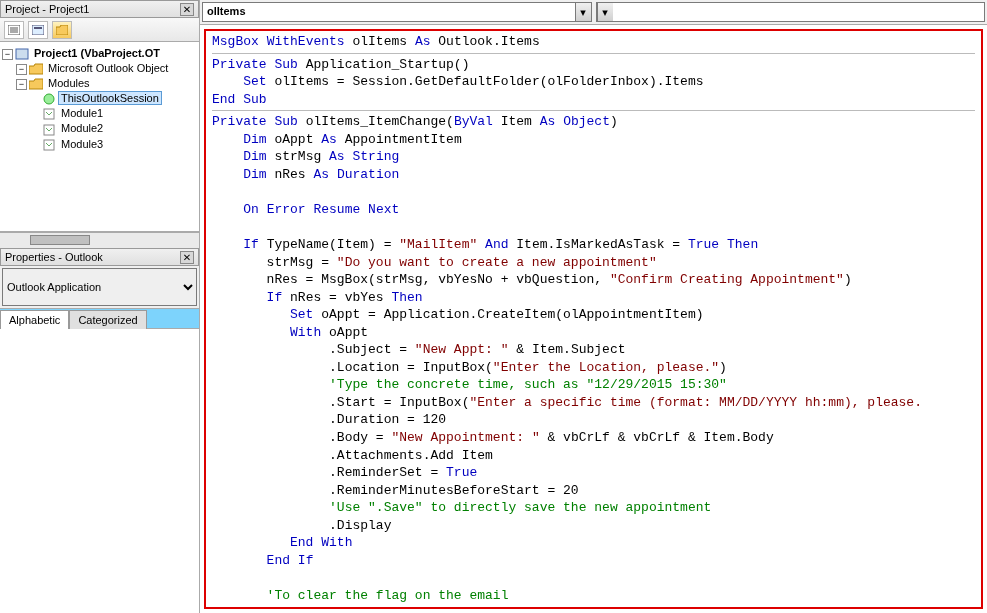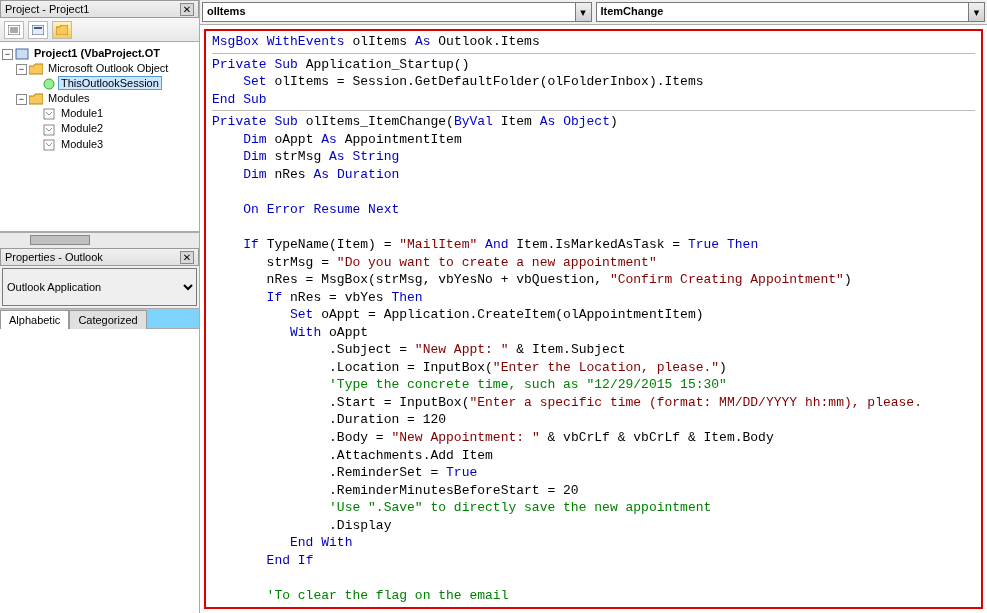--- a/index.html
+++ b/index.html
@@ -110,26 +110,26 @@
           </svg>
         </div>
     </div>
     <div class="tree">
       <div class="tree-node"><span class="exp">−</span><span class="tree-icon"><svg width="14" height="12">
               <rect x="1" y="1" width="12" height="10" fill="#cde" stroke="#46a"></rect>
             </svg></span><span class="bold label-box">Project1 (VbaProject.OT</span></div>
       <div class="tree-node" style="padding-left:14px;"><span class="exp">−</span><span class="tree-icon"><svg width="14" height="12">
               <path d="M0 3 L5 3 L6 1 L14 1 L14 11 L0 11 Z" fill="#f7c95c" stroke="#b8860b"></path>
             </svg></span><span class="label-box">Microsoft Outlook Object</span></div>
+      <div class="tree-node" style="padding-left:14px;"><span class="exp">−</span><span class="tree-icon"><svg width="14" height="12">
+              <path d="M0 3 L5 3 L6 1 L14 1 L14 11 L0 11 Z" fill="#f7c95c" stroke="#b8860b"></path>
+            </svg></span><span class="label-box">Modules</span></div>
       <div class="tree-node selected" style="padding-left:40px;"><span class="tree-icon"><svg width="14" height="12">
               <circle cx="7" cy="6" r="5" fill="#9e9" stroke="#3a3"></circle>
             </svg></span><span class="label-box">ThisOutlookSession</span></div>
-      <div class="tree-node" style="padding-left:14px;"><span class="exp">−</span><span class="tree-icon"><svg width="14" height="12">
-              <path d="M0 3 L5 3 L6 1 L14 1 L14 11 L0 11 Z" fill="#f7c95c" stroke="#b8860b"></path>
-            </svg></span><span class="label-box">Modules</span></div>
       <div class="tree-node" style="padding-left:40px;"><span class="tree-icon"><svg width="14" height="12">
               <rect x="2" y="1" width="10" height="10" fill="#fff" stroke="#888"></rect>
               <path d="M4 4 L7 7 L10 4" stroke="#6a6" fill="none"></path>
             </svg></span><span class="label-box">Module1</span></div>
       <div class="tree-node" style="padding-left:40px;"><span class="tree-icon"><svg width="14" height="12">
               <rect x="2" y="1" width="10" height="10" fill="#fff" stroke="#888"></rect>
               <path d="M4 4 L7 7 L10 4" stroke="#6a6" fill="none"></path>
             </svg></span><span class="label-box">Module2</span></div>
       <div class="tree-node" style="padding-left:40px;"><span class="tree-icon"><svg width="14" height="12">
               <rect x="2" y="1" width="10" height="10" fill="#fff" stroke="#888"></rect>
@@ -158,21 +158,20 @@
     </div>
   </div>
 
   <div class="right-pane">
     <div class="dropdown-row">
       <div class="combo">
         <div class="txt bold">olItems</div>
         <div class="arrow">▾</div>
       </div>
       <div class="combo">
-        <div class="txt bold">ItemChange</div>
         <div class="arrow">▾</div>
       </div>
     </div>
 
     <div class="code-area"><span class="kw">MsgBox</span> <span class="kw">WithEvents</span> <span>olItems</span> <span class="kw">As</span> <span>Outlook.Items</span>
 <div class="hr"></div><span class="kw">Private</span> <span class="kw">Sub</span> <span>Application_Startup()</span>
     <span class="kw">Set</span> <span>olItems = Session.GetDefaultFolder(olFolderInbox).Items</span>
 <span class="kw">End</span> <span class="kw">Sub</span>
 <div class="hr"></div><span class="kw">Private</span> <span class="kw">Sub</span> <span>olItems_ItemChange(</span><span class="kw">ByVal</span> <span>Item</span> <span class="kw">As</span> <span class="kw">Object</span><span>)</span>
     <span class="kw">Dim</span> <span>oAppt</span> <span class="kw">As</span> <span>AppointmentItem</span>

